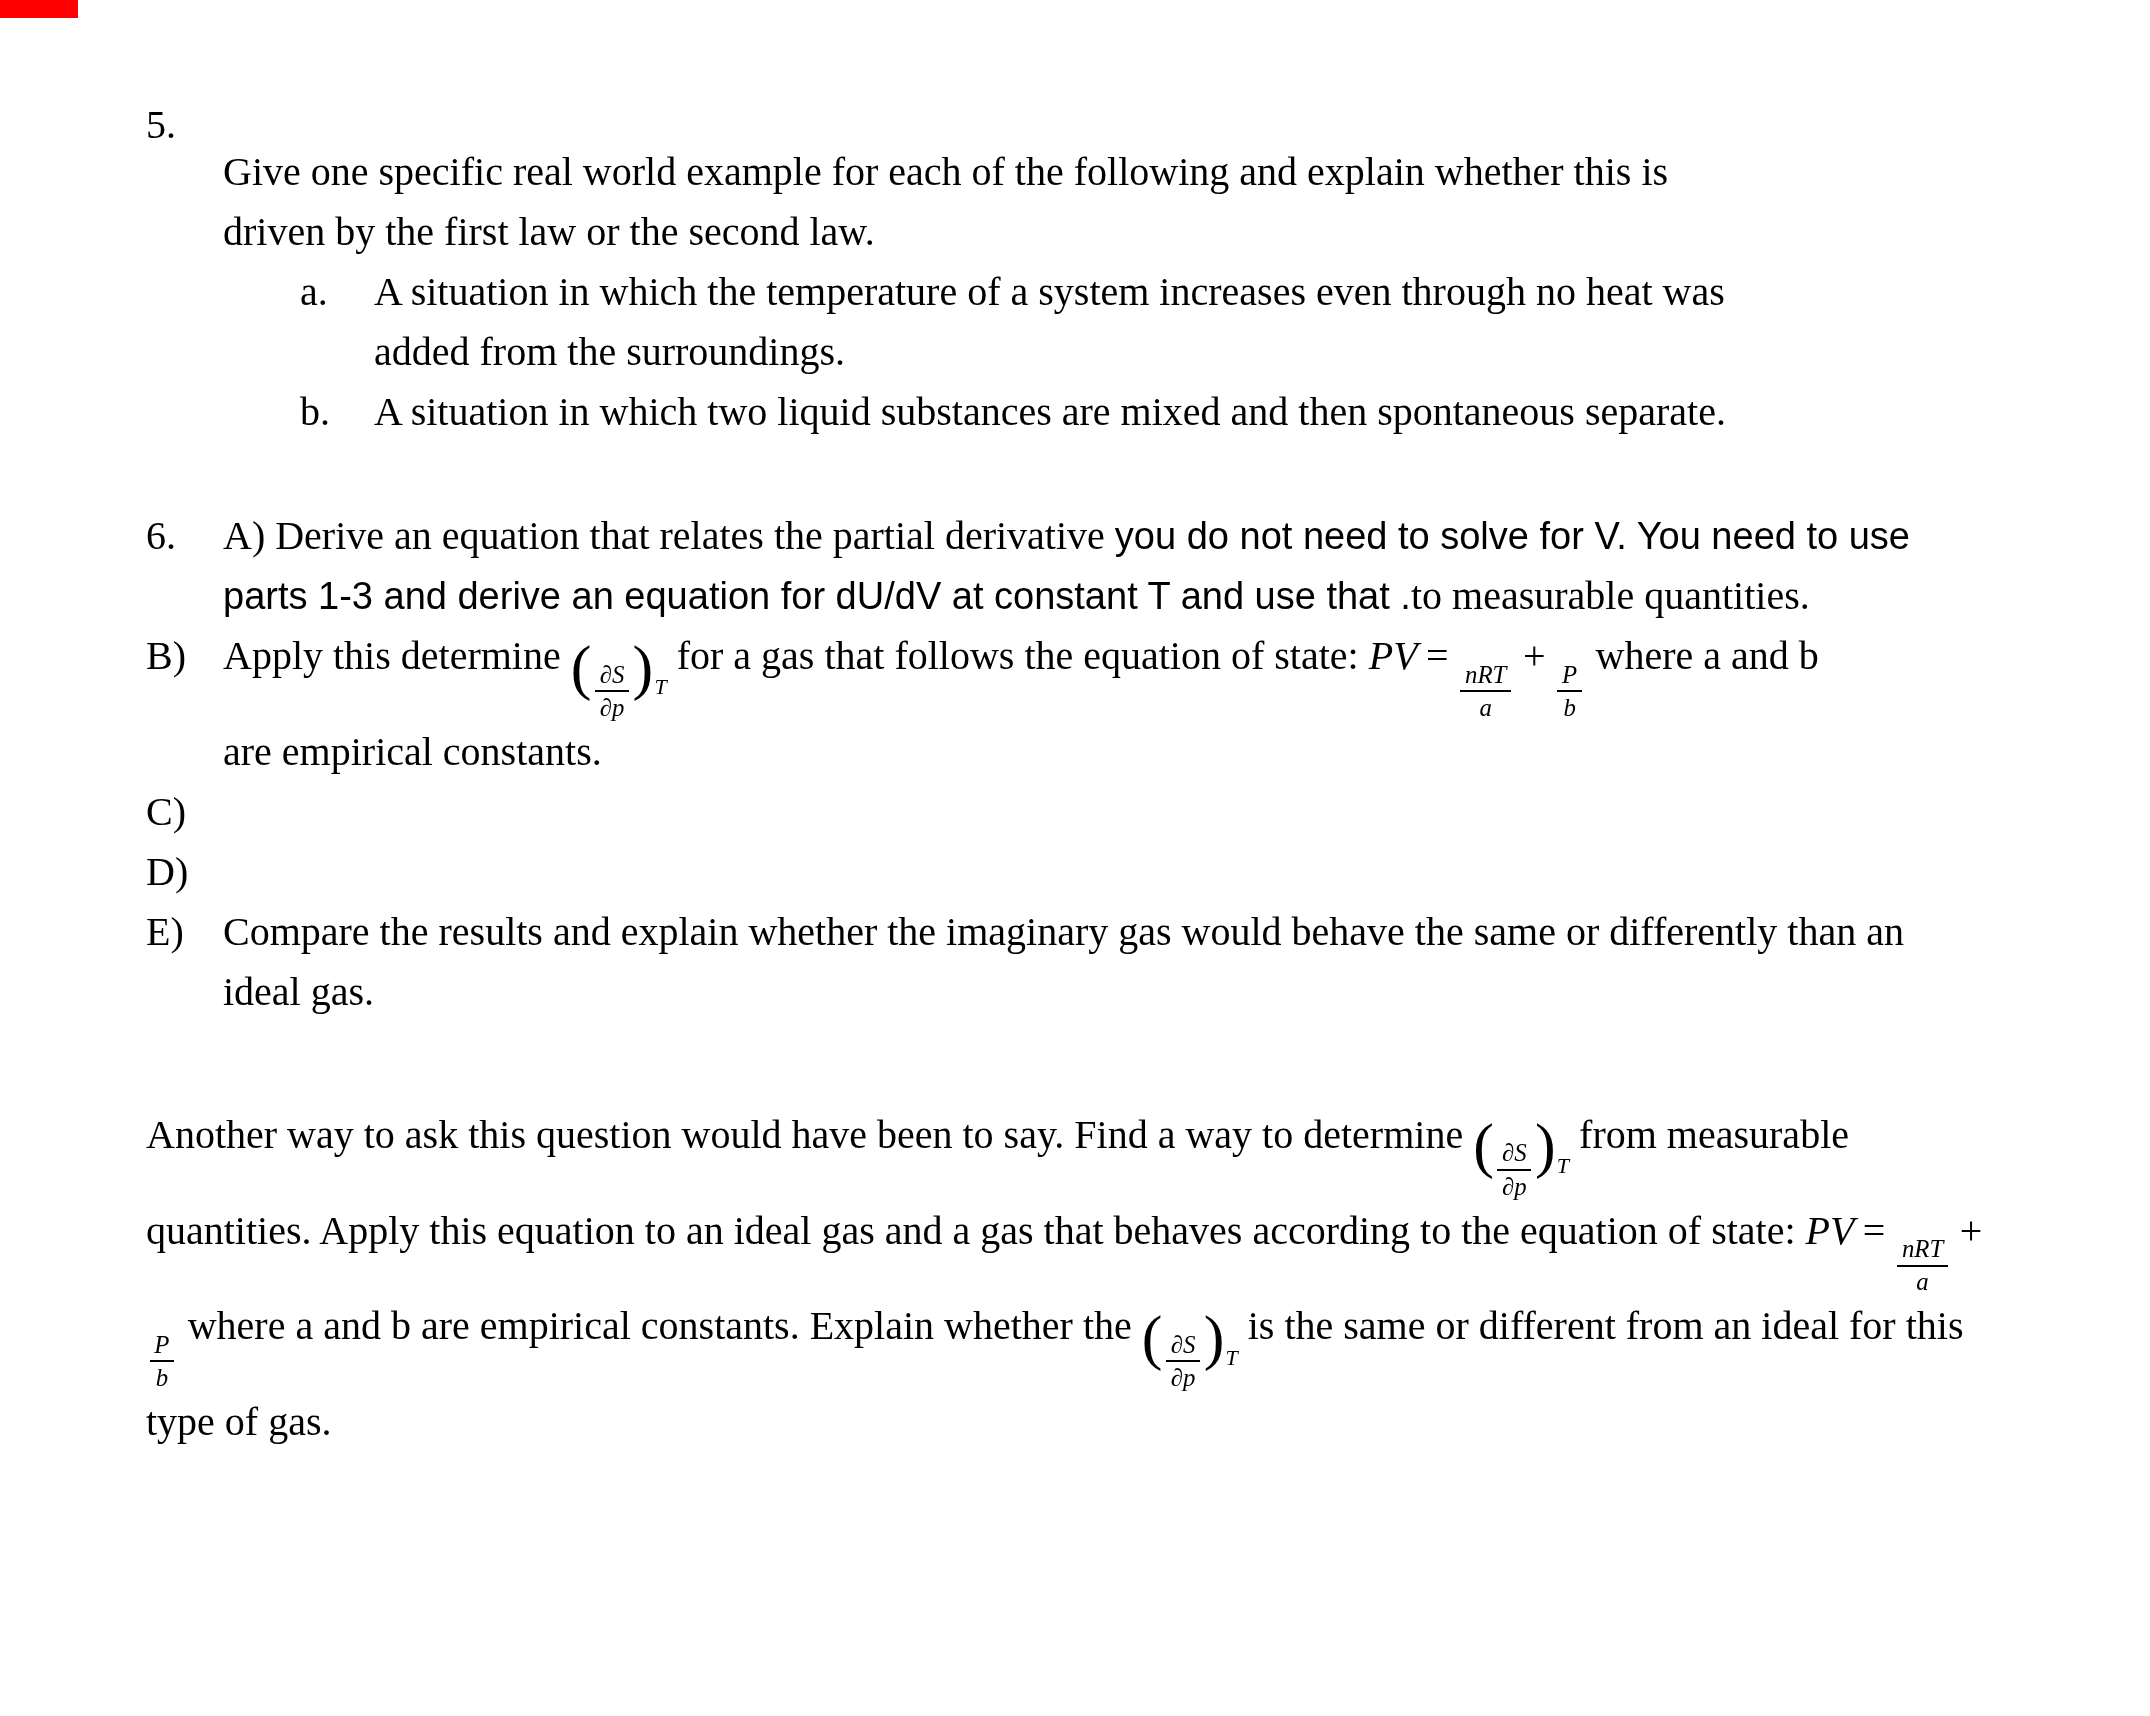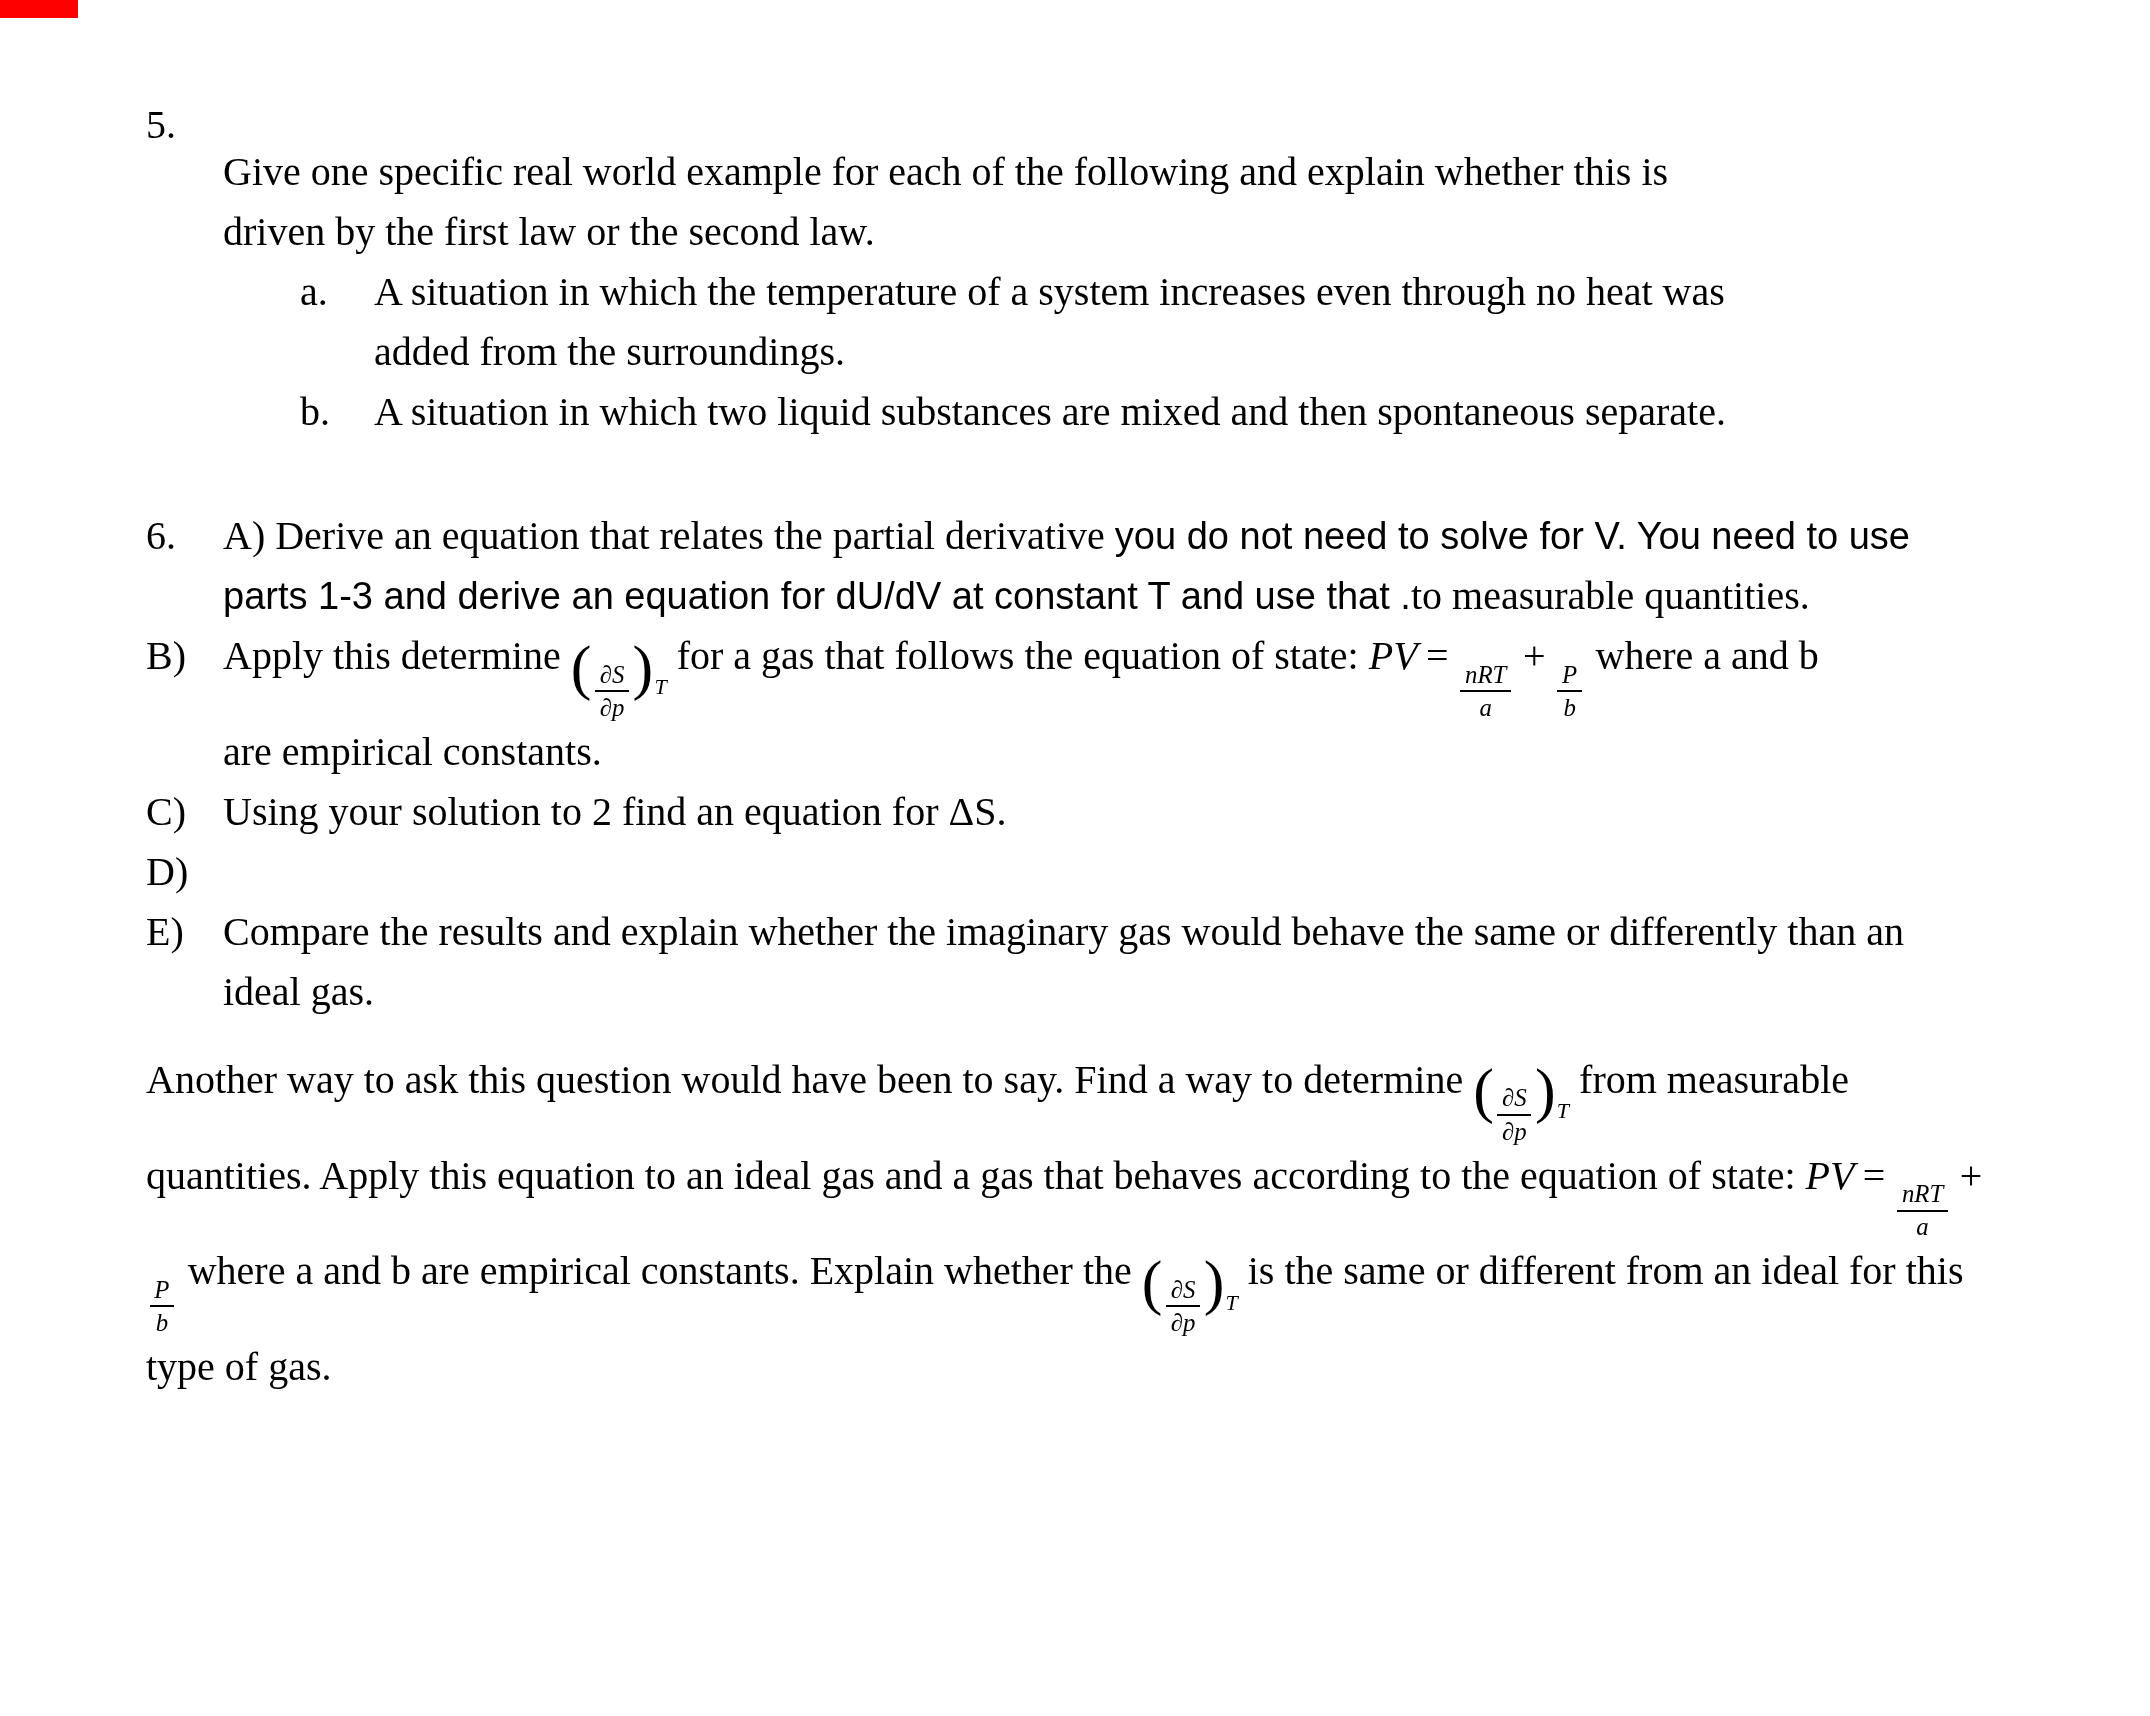--- a/index.html
+++ b/index.html
@@ -38,21 +38,21 @@
     flex: 0 1 auto;
   }
   .sublist {
     margin-left: 77px;
   }
   .sublist .hang > .label {
     flex: 0 0 74px;
   }
   .q5-block { margin-bottom: 64px; }
   .q6-block { margin-bottom: 0; }
-  .closing { margin-top: 28px; max-width: 1861px; }
+  .closing { margin-top: 83px; max-width: 1861px; }
   .w-q5 { max-width: 1541px; margin-top: 47px; }
   .w-qa { max-width: 1707px; }
   .w-qb { max-width: 1600px; }
   .w-qe { max-width: 1719px; }
   .sans {
     font-family: "Liberation Sans", "DejaVu Sans", sans-serif;
     font-size: 0.95em;
   }
   
   .mathit {
@@ -129,21 +129,20 @@
             <span class="num mathit">nRT</span>
             <span class="den mathit">a</span>
           </span><span class="mop">+</span><span class="frac">
             <span class="num mathit">P</span>
             <span class="den mathit">b</span>
           </span></span><span> where a and b are empirical constants.</span></div>
   </div>
 
   <div class="hang q6-block">
     <span class="label">C)</span>
-    <div class="content">Using your solution to 2 find an equation for ΔS.</div>
   </div>
 
   <div class="hang q6-block">
     <span class="label">D)</span>
   </div>
 
   <div class="hang q6-block">
     <span class="label">E)</span>
     <div class="content w-qe">Compare the results and explain whether the imaginary gas would behave the same or differently than an ideal gas.</div>
   </div>

